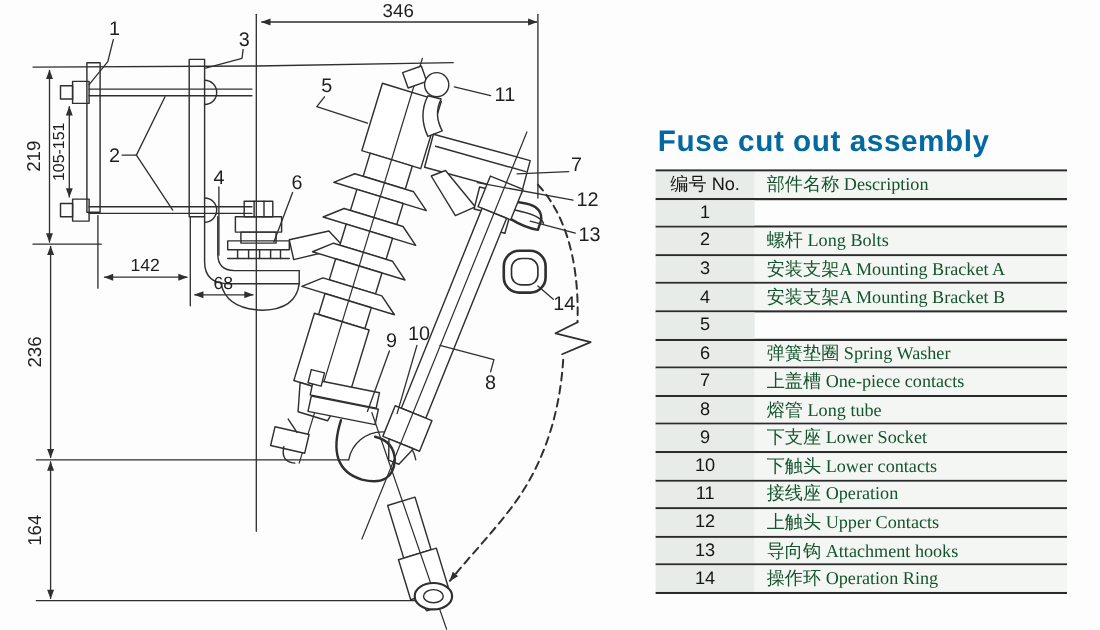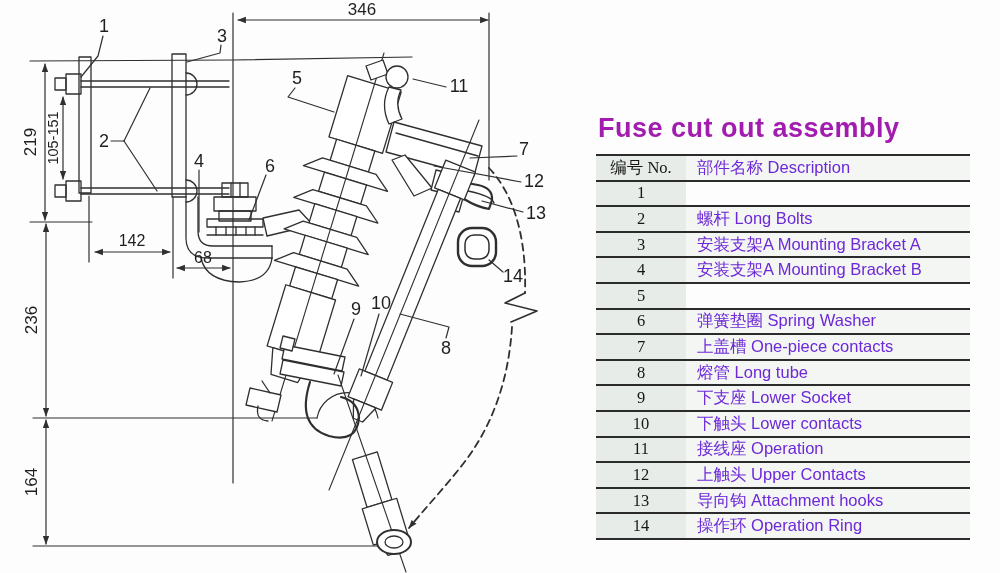--- a/index.html
+++ b/index.html
@@ -1,27 +1,27 @@
 <!DOCTYPE html>
 <html><head>
 <meta charset="utf-8">
 <style>
   html,body{margin:0;padding:0;background:#ffffff;}
   body{font-family:"Liberation Sans","DejaVu Sans",sans-serif;}
   .screen{position:relative;width:1000px;height:573px;background:#fdfdfd;overflow:hidden;}
   .drawing{position:absolute;left:0;top:0;width:590px;height:573px;}
   .drawing svg text{font-family:"Liberation Sans","DejaVu Sans",sans-serif;}
   .panel{position:absolute;left:596px;top:114px;width:374px;}
-  .title{font-size:27px;line-height:28px;font-weight:bold;color:#a21caf;margin:0 0 0 2px;letter-spacing:0.5px;}
+  .title{font-size:27px;line-height:28px;font-weight:bold;color:#0369a1;margin:0 0 0 2px;letter-spacing:0.5px;}
   .parts-table{margin-top:12px;border-top:2px solid #2b2b2b;}
   .prow{display:grid;grid-template-columns:90px 1fr;border-bottom:2px solid #2b2b2b;height:23.6px;}
   .cno{background:#e7ece8;display:flex;align-items:center;justify-content:center;
-       font-size:16.5px;color:#161616;font-family:Liberation Serif, serif;}
+       font-size:16.5px;color:#161616;}
   .cdesc{background:#f3f6f2;display:flex;align-items:center;padding-left:11px;
-       font-size:16.5px;color:#6d28d9;white-space:nowrap;overflow:hidden;}
+       font-size:16.5px;color:#14532d;white-space:nowrap;overflow:hidden;font-family:Liberation Serif, serif;}
   .prow.header .cno,.prow.header .cdesc{font-size:16.5px;}
 </style>
 </head>
 <body>
 
 <div class="screen">
 
   <div class="drawing">
     <svg viewBox="0 0 590 573" width="590" height="573">
       <defs>

